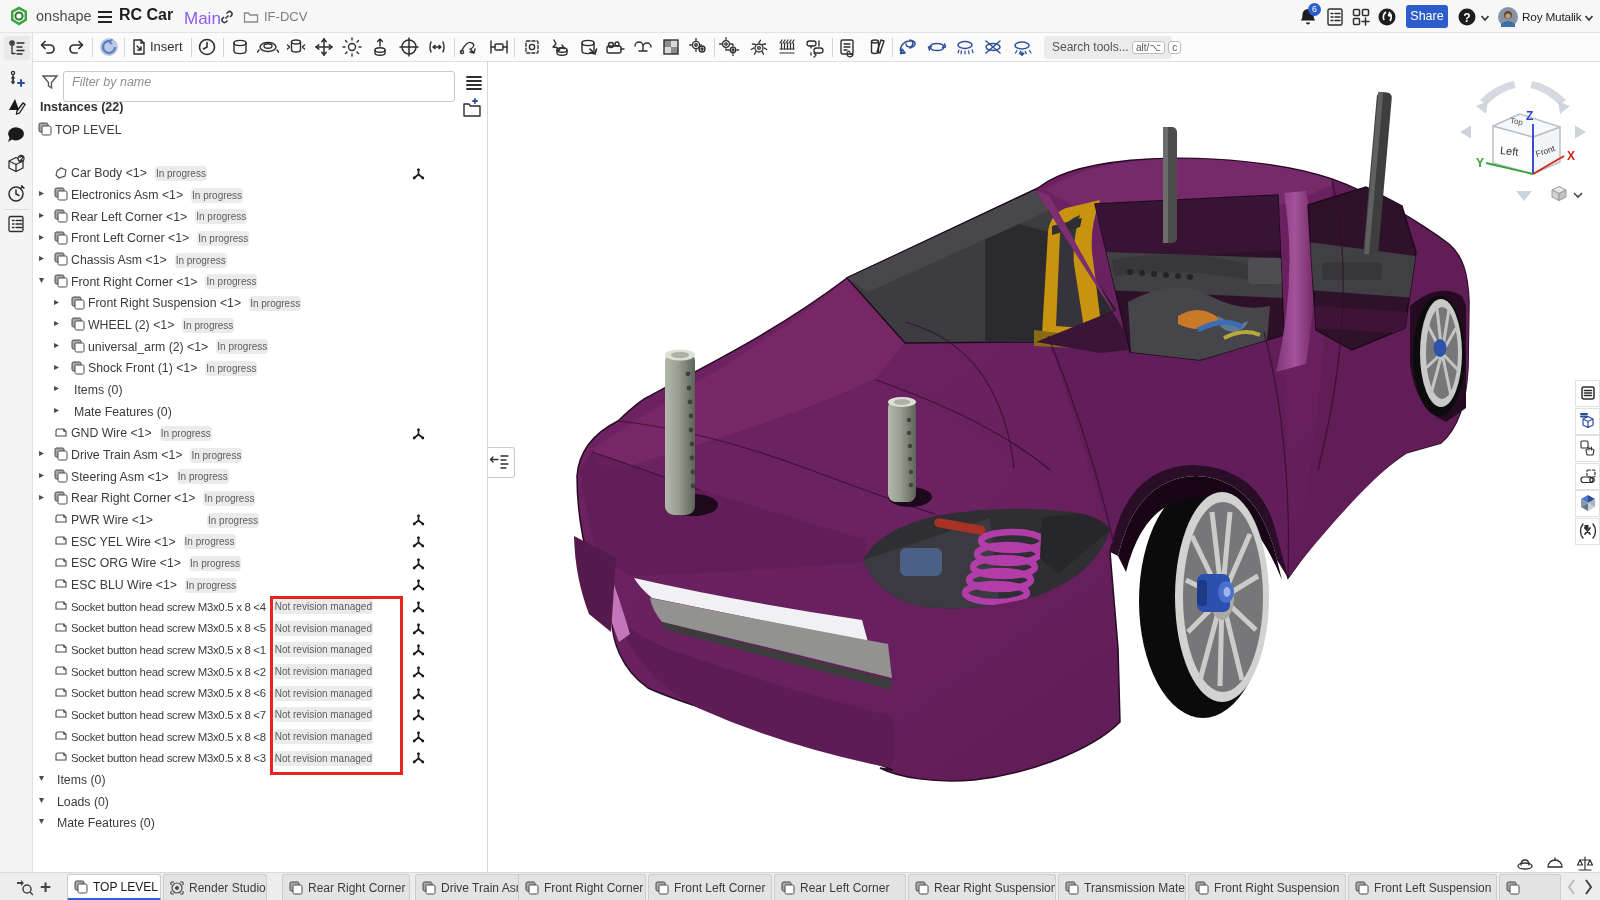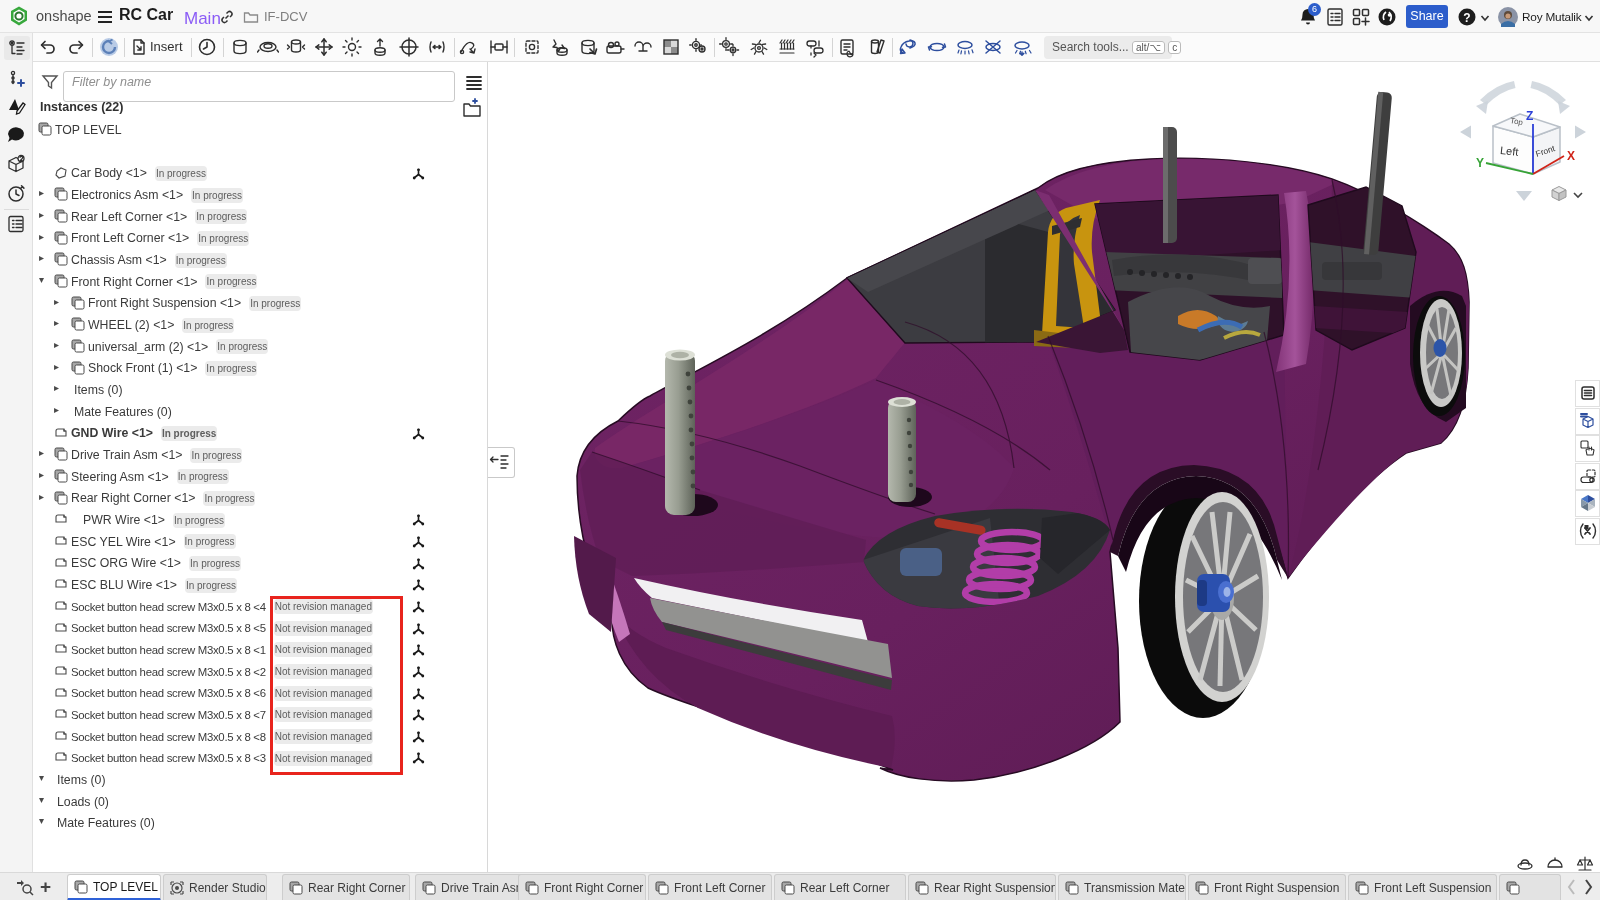--- a/index.html
+++ b/index.html
@@ -849,21 +849,21 @@
       <div class="tl" style="left:41px;">
         <span class="tname" style="">Items (0)</span>
       </div>
     </div>
 <div class="trow" style="top:338.9px;">
       <span class="arr" style="left:21px;">▸</span>
       <div class="tl" style="left:41px;">
         <span class="tname" style="">Mate Features (0)</span>
       </div>
     </div>
-<div class="trow" style="top:360.5px;font-weight:bold;">
+<div class="trow" style="top:360.5px;">
       <span class="ticn" style="left:21px;"><svg width="14" height="14" viewBox="0 0 14 14">
           <path d="M2 10 L2 5 Q2 3 4 3 L10 3 L10 5 L12 5 L12 10 Z" fill="#fff" stroke="#4a4a4a" stroke-width="1.1"></path>
           <path d="M10 3 L10 5 L12 5" fill="none" stroke="#4a4a4a" stroke-width="1.1"></path>
         </svg></span>
       <div class="tl" style="left:38px;">
         <span class="tname" style="">GND Wire &lt;1&gt;</span>
         <span class="badge" style="margin-left:8px;">In progress</span>
       </div>
       <span class="mate"><svg width="13" height="13" viewBox="0 0 13 13">
           <g stroke="#1a1a1a" stroke-width="1.6" stroke-linecap="round">
@@ -907,21 +907,21 @@
       <div class="tl" style="left:38px;">
         <span class="tname" style="">Rear Right Corner &lt;1&gt;</span>
         <span class="badge" style="margin-left:8px;">In progress</span>
       </div>
     </div>
 <div class="trow" style="top:447.2px;">
       <span class="ticn" style="left:21px;"><svg width="14" height="14" viewBox="0 0 14 14">
           <path d="M2 10 L2 5 Q2 3 4 3 L10 3 L10 5 L12 5 L12 10 Z" fill="#fff" stroke="#4a4a4a" stroke-width="1.1"></path>
           <path d="M10 3 L10 5 L12 5" fill="none" stroke="#4a4a4a" stroke-width="1.1"></path>
         </svg></span>
-      <div class="tl" style="left:50px;">
+      <div class="tl" style="left:38px;gap:46px;">
         <span class="tname" style="">PWR Wire &lt;1&gt;</span>
         <span class="badge" style="margin-left:8px;">In progress</span>
       </div>
       <span class="mate"><svg width="13" height="13" viewBox="0 0 13 13">
           <g stroke="#1a1a1a" stroke-width="1.6" stroke-linecap="round">
             <line x1="6.5" y1="6.5" x2="6.5" y2="1.5"></line>
             <line x1="6.5" y1="6.5" x2="2" y2="10"></line>
             <line x1="6.5" y1="6.5" x2="11" y2="10"></line>
           </g>
           <circle cx="6.5" cy="1.8" r="1.4" fill="#1a1a1a"></circle>

